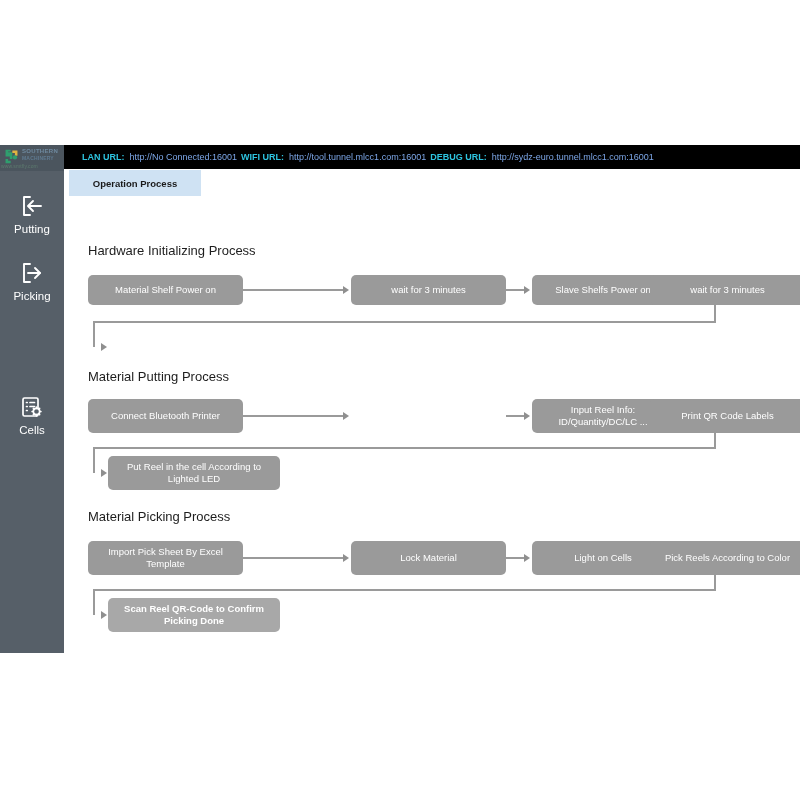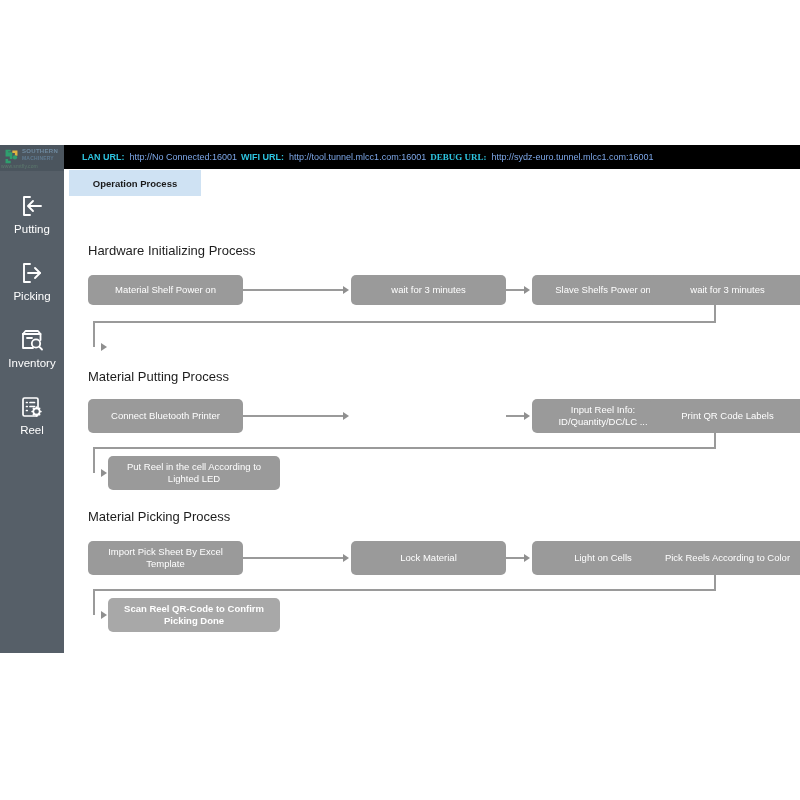--- a/index.html
+++ b/index.html
@@ -17,21 +17,21 @@
   
   #urlbar{
     position:absolute;left:64px;top:0;width:736px;height:24px;
     background:#000000;border-bottom:1px solid #e3e6ea;
     display:flex;align-items:center;
     font-size:9px;white-space:nowrap;
   }
   .url-label{color:#2ec4e0;font-weight:bold;margin-left:4px;}
   .url-label.first{margin-left:18px;}
   .url-value{color:#7da7e8;margin-left:5px;}
-  .url-label.tight{font-family:Liberation Serif, serif;}
+  .url-label.tight{}
 
   
   #tabstrip{
     position:absolute;left:64px;top:24px;width:736px;height:28px;
     background:#ffffff;border-bottom:1px solid #e3e6ea;
   }
   #tab-operation{
     position:absolute;left:5px;top:1px;width:132px;height:26px;
     background:#cfe2f3;
     display:flex;align-items:center;justify-content:center;
@@ -131,46 +131,33 @@
       <span class="ic">
         <svg width="26" height="26" viewBox="0 0 26 26" fill="none" stroke="#ffffff" stroke-width="1.9" stroke-linecap="round" stroke-linejoin="round">
           <path d="M11 4 H5 V22 H11"></path>
           <path d="M9 13 H21"></path>
           <path d="M16 8 L21 13 L16 18"></path>
         </svg>
       </span>
       <span class="lbl">Picking</span>
     </div>
 
-    <div class="nav-item" style="top:166px">
-      <span class="ic">
-        <svg width="26" height="26" viewBox="0 0 26 26" fill="none" stroke="#ffffff" stroke-width="1.8" stroke-linecap="round" stroke-linejoin="round">
-          <path d="M4 7 L4 21 H14"></path>
-          <path d="M4 7 L6.5 4 H19 L21.5 7 L21.5 13"></path>
-          <path d="M4 7 H21.5"></path>
-          <path d="M8 11 H13"></path>
-          <circle cx="17" cy="16.5" r="4.2"></circle>
-          <path d="M20.2 19.7 L23 22.5"></path>
-        </svg>
-      </span>
-      <span class="lbl">Inventory</span>
-    </div>
 
     <div class="nav-item" style="top:233px">
       <span class="ic">
         <svg width="26" height="26" viewBox="0 0 26 26" fill="none" stroke="#ffffff" stroke-width="1.7" stroke-linecap="round" stroke-linejoin="round">
           <rect x="4" y="4" width="15" height="18" rx="1.5"></rect>
           <path d="M7.5 8.5 H8.2 M11 8.5 H15.5"></path>
           <path d="M7.5 12.5 H8.2 M11 12.5 H15.5"></path>
           <path d="M7.5 16.5 H8.2"></path>
           <circle cx="17.5" cy="17.5" r="3.2" fill="#565f68"></circle>
           <path d="M17.5 13.1 V14.3 M17.5 20.7 V21.9 M13.1 17.5 H14.3 M20.7 17.5 H21.9 M14.4 14.4 L15.2 15.2 M19.8 19.8 L20.6 20.6 M20.6 14.4 L19.8 15.2 M15.2 19.8 L14.4 20.6"></path>
         </svg>
       </span>
-      <span class="lbl">Reel</span>
+      <span class="lbl">Cells</span>
     </div>
   </div>
 
   <div id="urlbar">
     <span class="url-label first">LAN URL:</span>
     <span class="url-value">http://No Connected:16001</span>
     <span class="url-label">WIFI URL:</span>
     <span class="url-value">http://tool.tunnel.mlcc1.com:16001</span>
     <span class="url-label tight">DEBUG URL:</span>
     <span class="url-value">http://sydz-euro.tunnel.mlcc1.com:16001</span>

